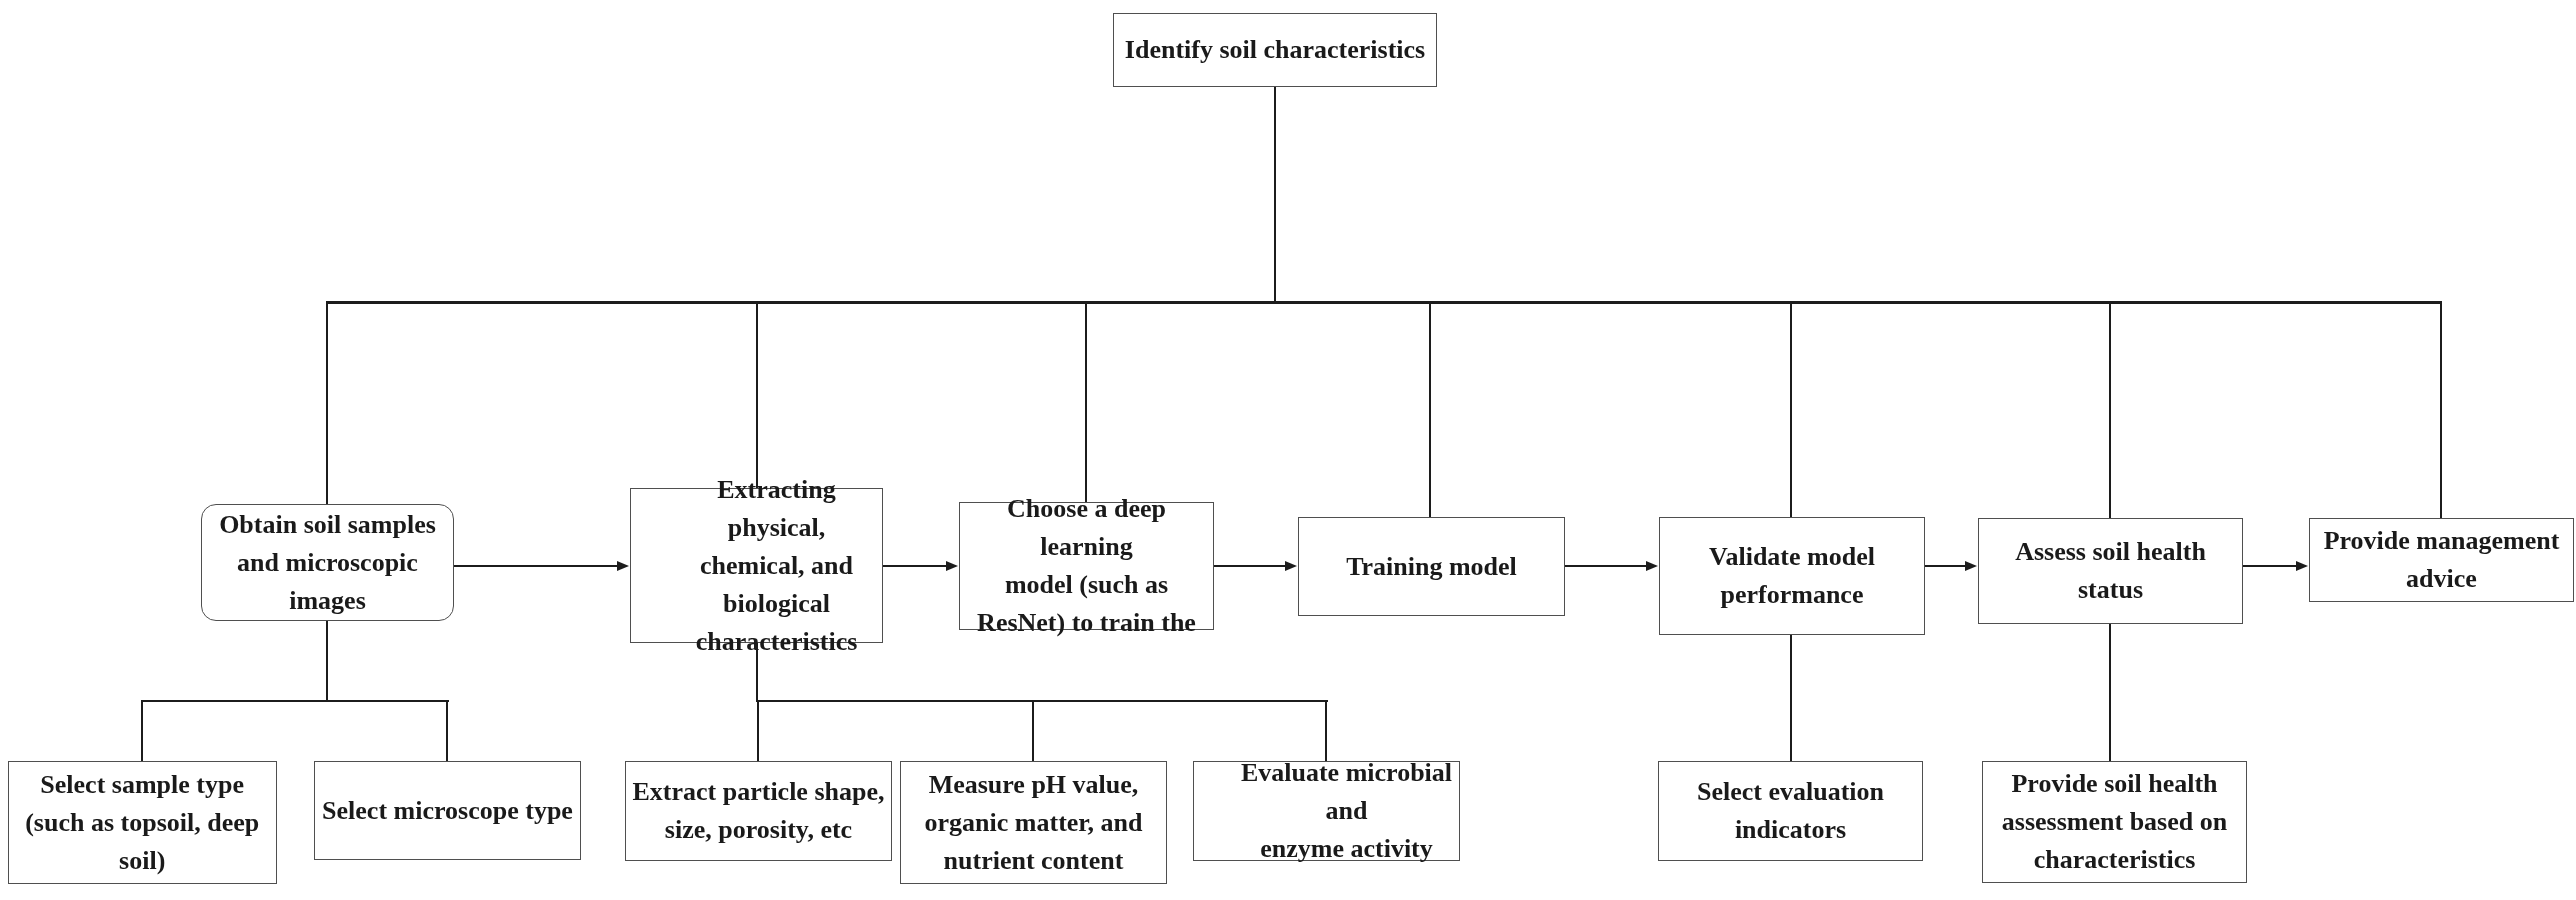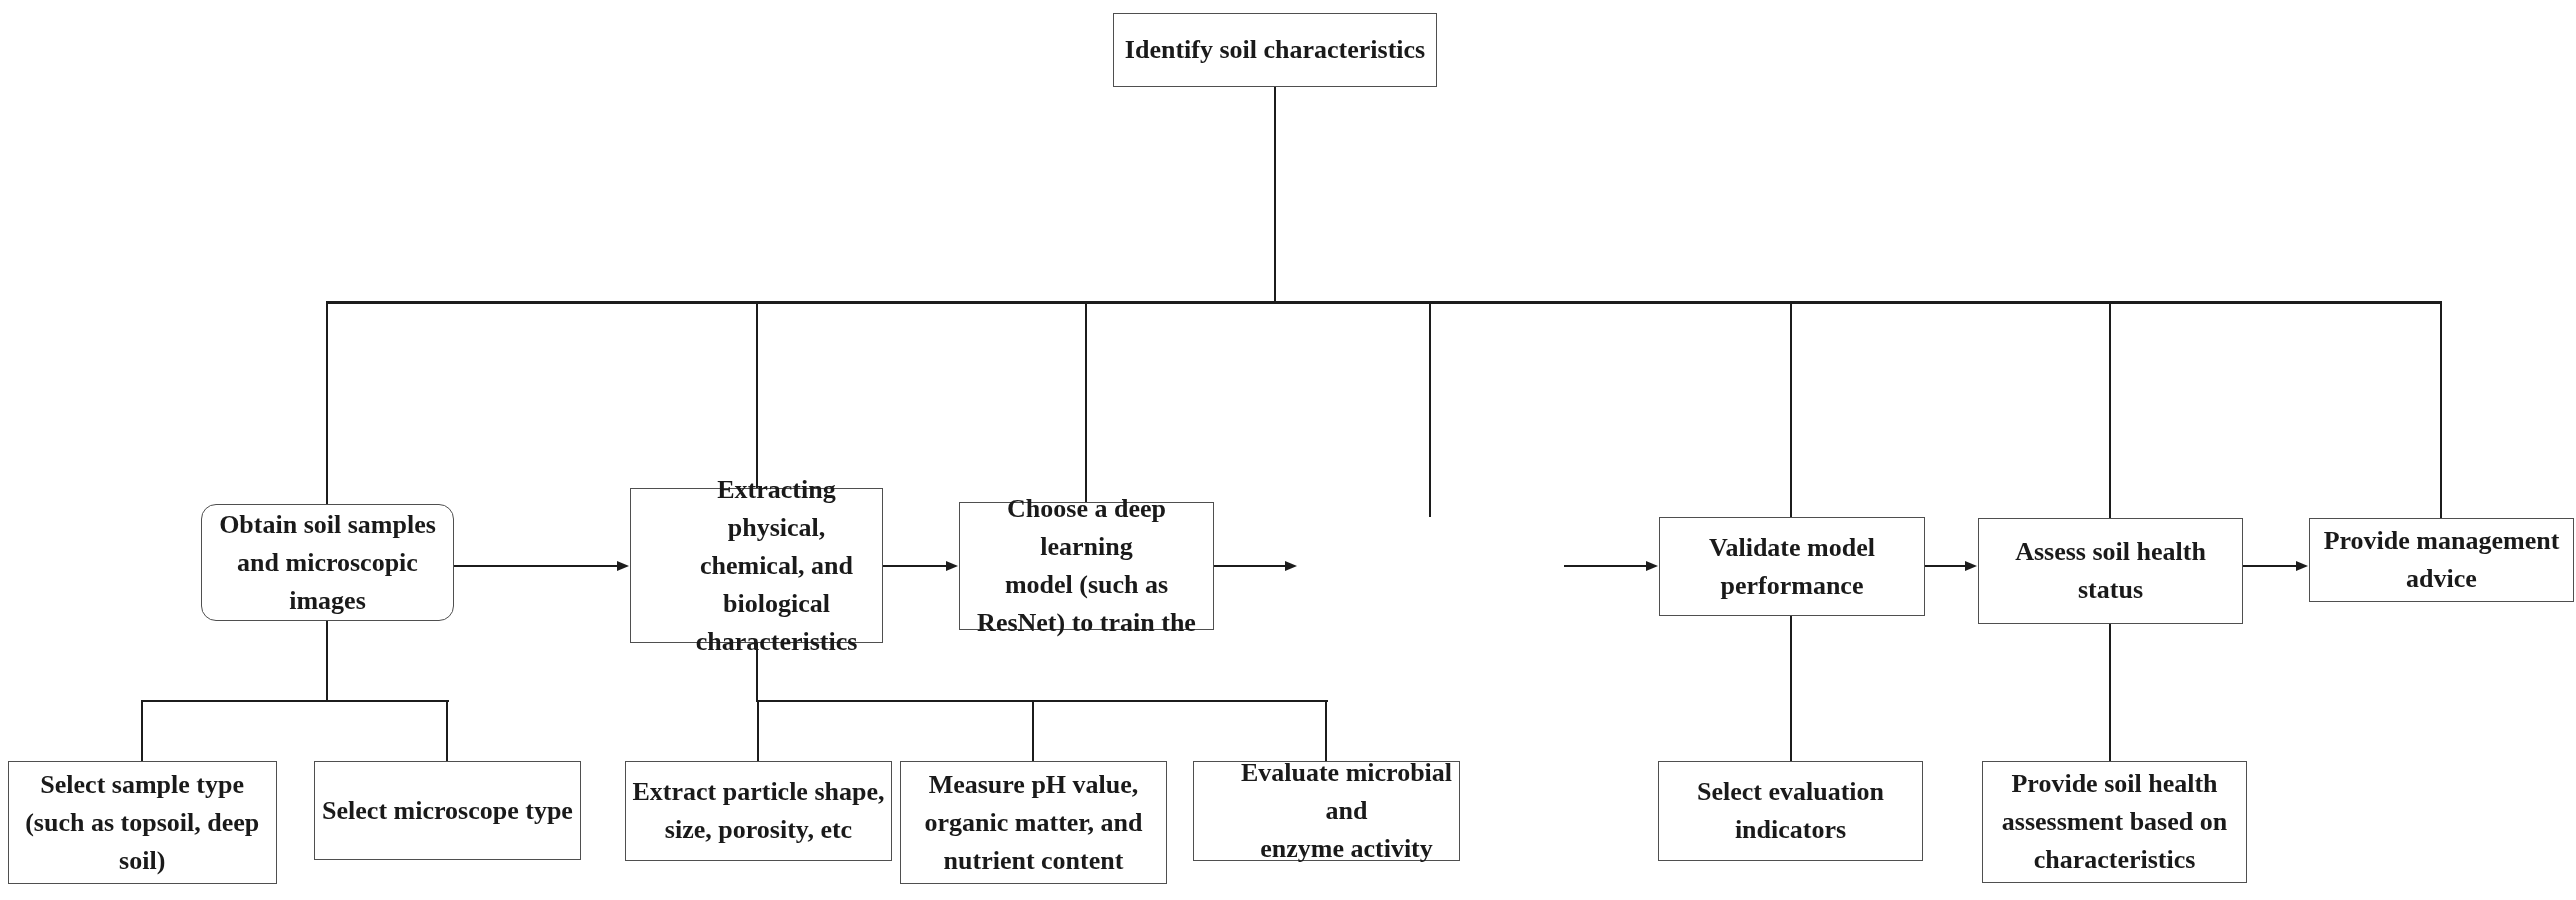--- a/index.html
+++ b/index.html
@@ -89,21 +89,24 @@
     <span>Extracting physical,
 chemical, and
 biological
 characteristics</span>
   </div>
   <div class="node" style="left:959px;top:502px;width:255px;height:128px;">
     <span>Choose a deep learning
 model (such as
 ResNet) to train the</span>
   </div>
-  <div class="node" style="left:1659px;top:517px;width:266px;height:99px;text-align:center;">
+  <div class="node" style="left:1298px;top:517px;width:267px;height:99px;">
+    <span>Training model</span>
+  </div>
+  <div class="node" style="left:1659px;top:517px;width:266px;height:118px;text-align:center;">
     <span>Validate model
 performance</span>
   </div>
   <div class="node" style="left:1978px;top:518px;width:265px;height:106px;">
     <span>Assess soil health
 status</span>
   </div>
   <div class="node" style="left:2309px;top:518px;width:265px;height:84px;">
     <span>Provide management
 advice</span>

